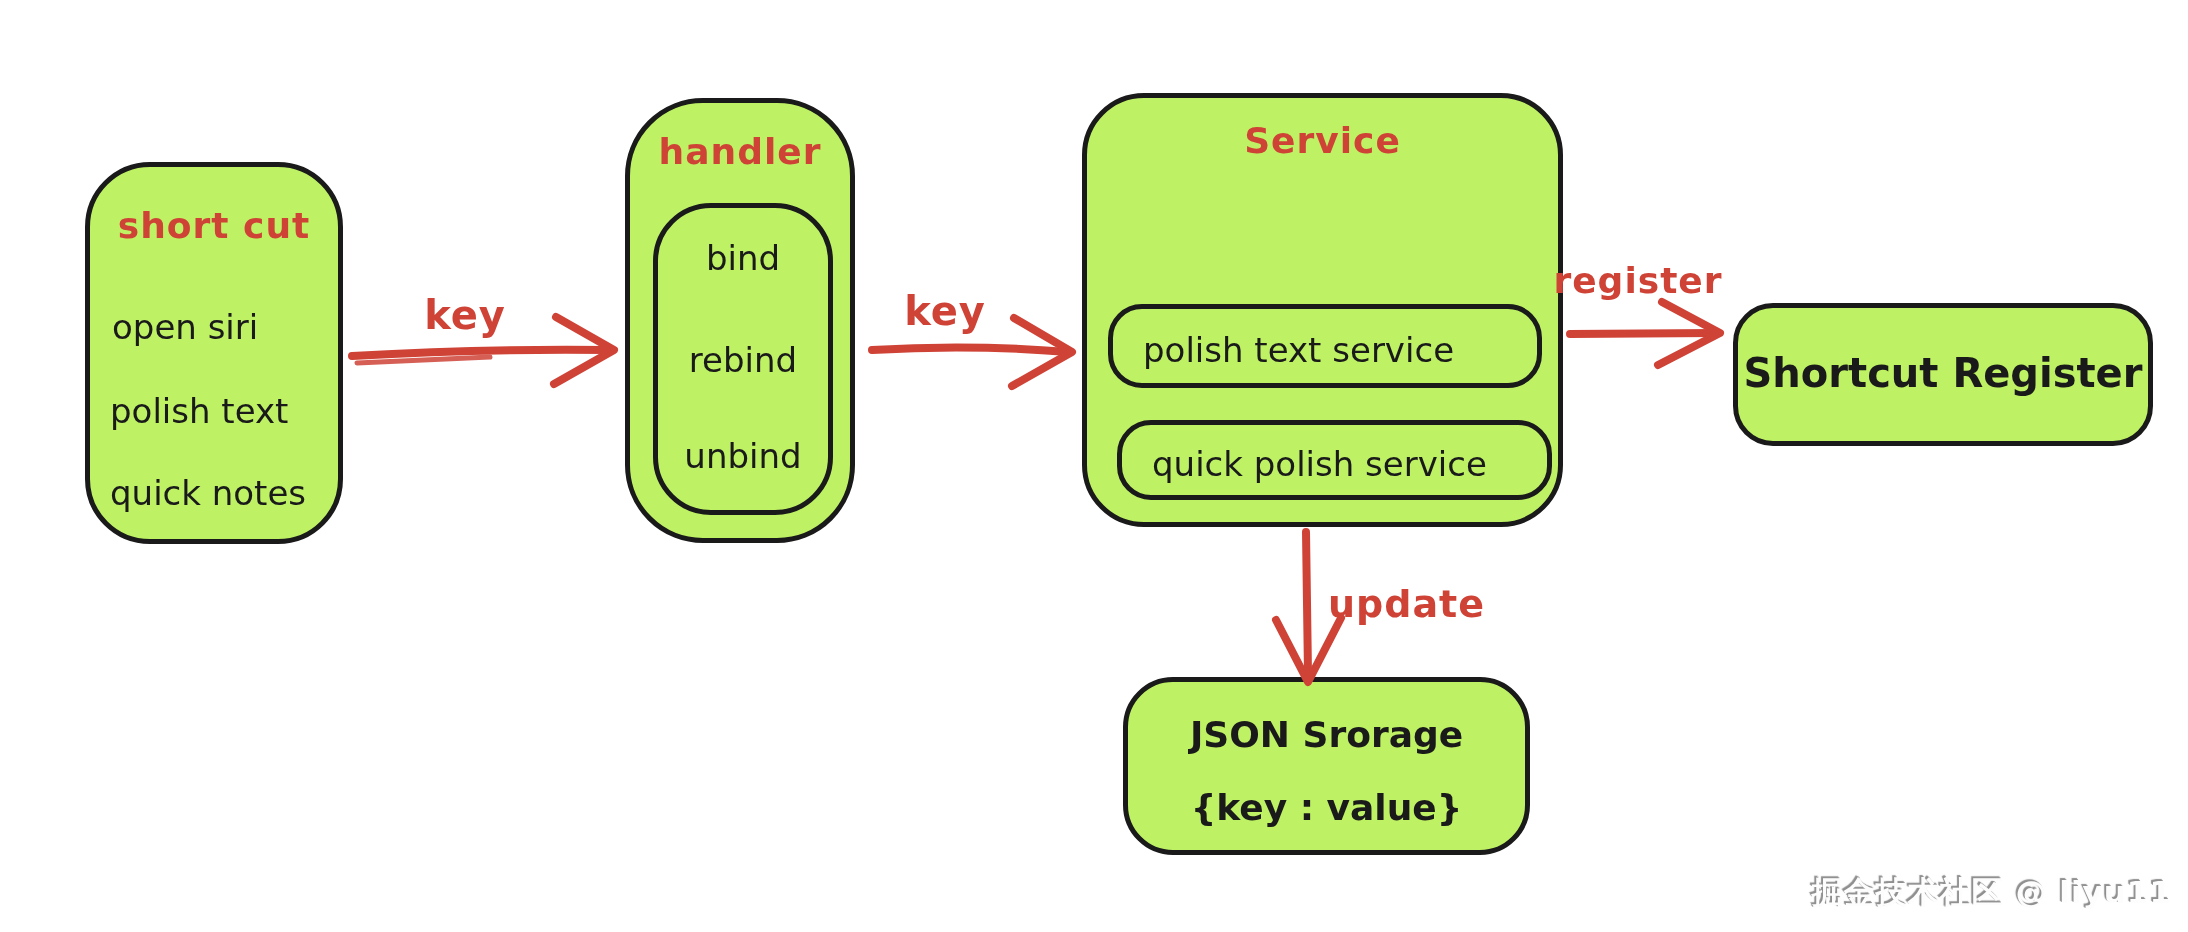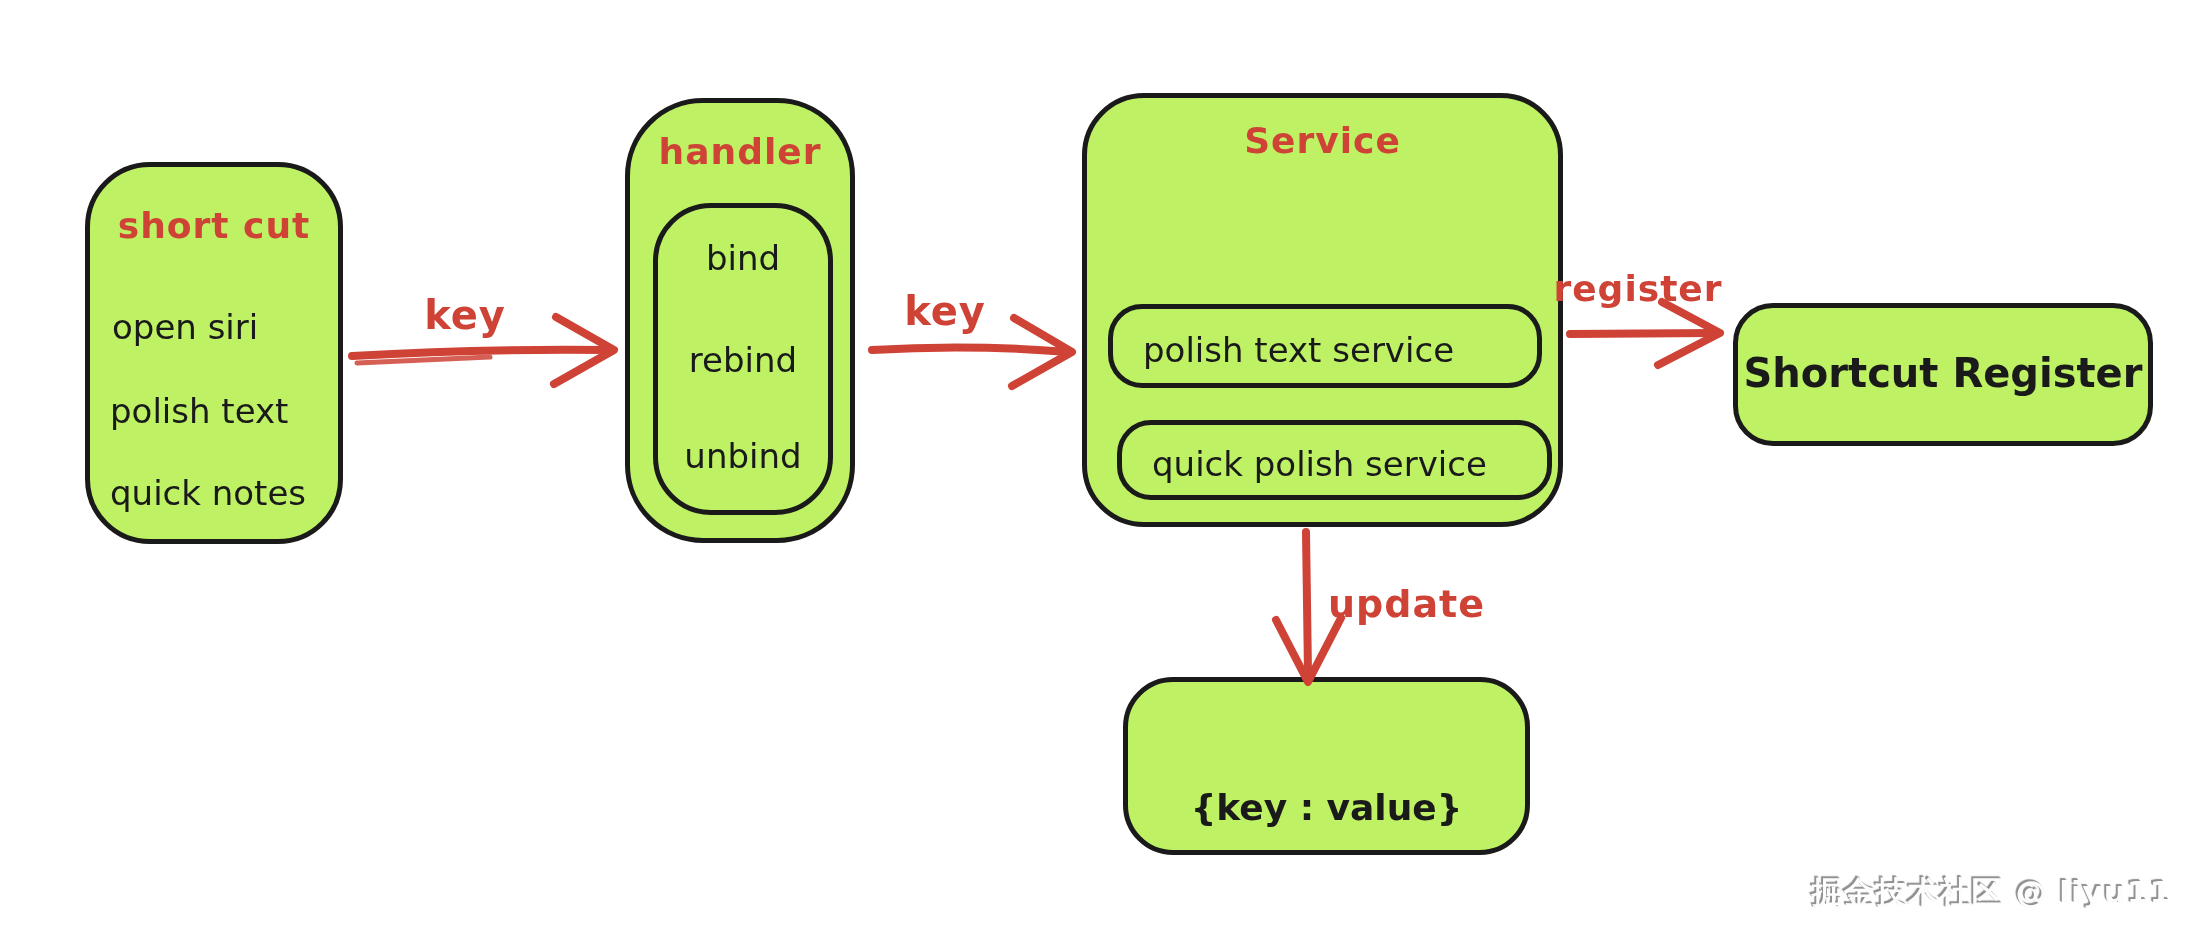--- a/index.html
+++ b/index.html
@@ -139,23 +139,24 @@
     <div class="box" style="left:30px; top:322px; width:435px; height:80px; border-radius:34px;">
       <div class="item" style="left:30px; top:19px;">quick polish service</div>
     </div>
   </div>
 
   <div class="box" style="left:1733px; top:303px; width:420px; height:143px; border-radius:40px;">
     <div class="single-label">Shortcut Register</div>
   </div>
 
   <div class="box" style="left:1123px; top:677px; width:407px; height:178px; border-radius:50px;">
+    <div class="json-line" style="top:32px;">JSON Srorage</div>
     <div class="json-line" style="top:105px;">{key : value}</div>
   </div>
 
   <div class="edge-label" style="left:400px; top:292px; width:130px; font-size:40px;">key</div>
   <div class="edge-label" style="left:880px; top:288px; width:130px; font-size:40px;">key</div>
-  <div class="edge-label" style="left:1553px; top:268px; width:170px; font-size:36px;">register</div>
+  <div class="edge-label" style="left:1553px; top:260px; width:170px; font-size:36px;">register</div>
   <div class="edge-label" style="left:1328px; top:582px; width:150px;">update</div>
 
   <div class="watermark">掘金技术社区 @ liyu11</div>
 
 </div>
 
 </body></html>

